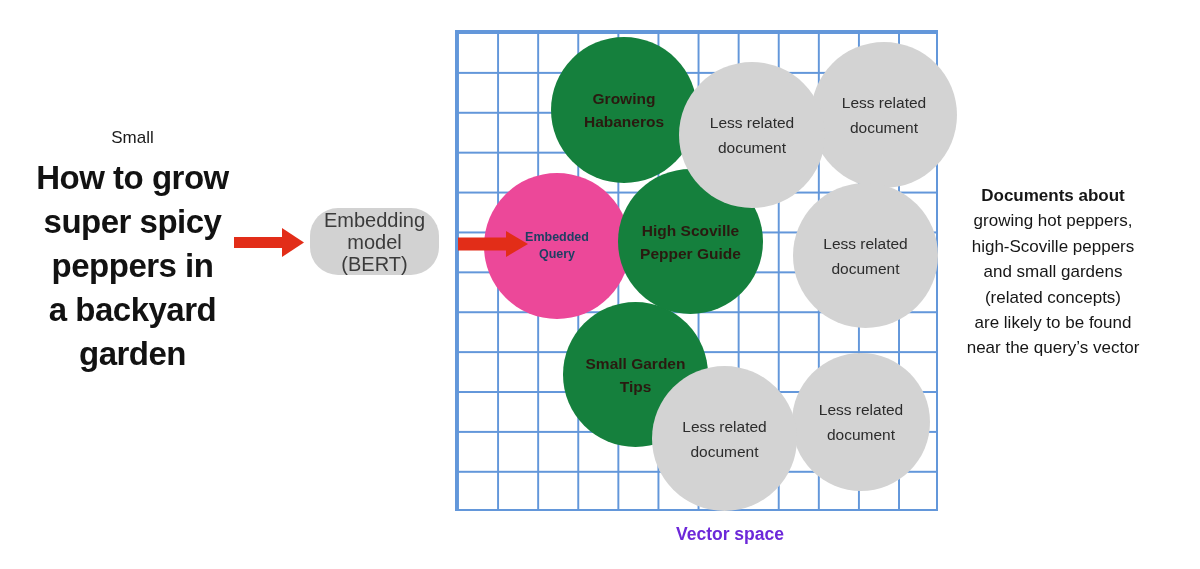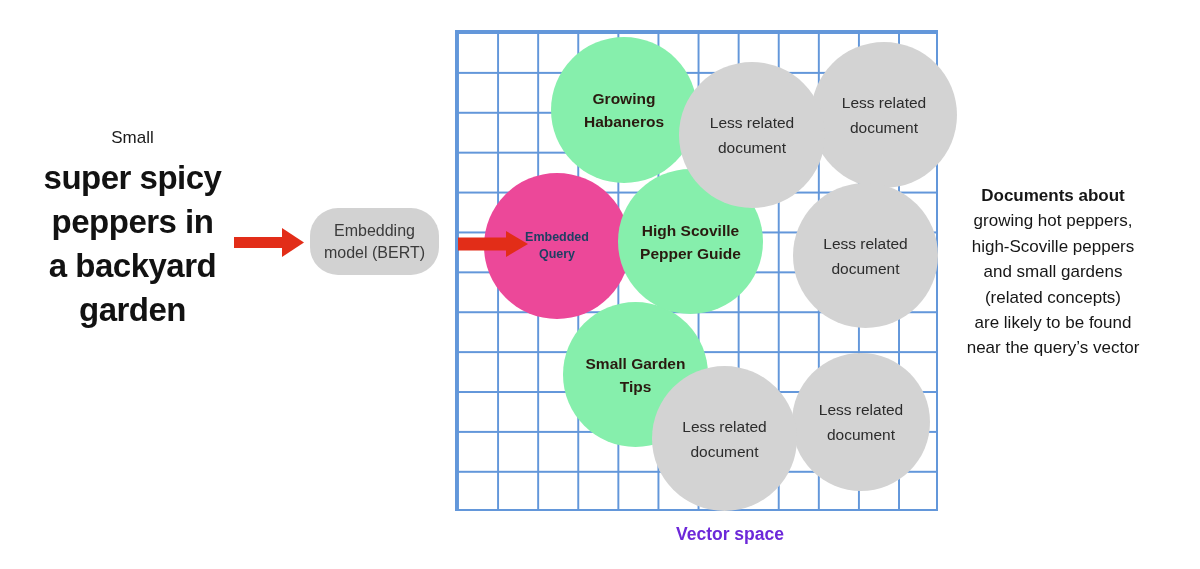--- a/index.html
+++ b/index.html
@@ -49,21 +49,21 @@
     width: 129px;
     height: 67px;
     background: #d2d2d2;
     border-radius: 28px;
     display: flex;
     align-items: center;
     justify-content: center;
     text-align: center;
   }
   .pill-label {
-    font-size: 16px;
+    font-size: 20px;
     line-height: 22px;
     color: #3b3b3b;
     width: 105px;
   }
 
   
   .grid {
     position: absolute;
     left: 455px;
     top: 30px;
@@ -79,21 +79,21 @@
   
   .circle {
     position: absolute;
     border-radius: 50%;
     display: flex;
     align-items: center;
     justify-content: center;
     text-align: center;
   }
   .circle .lbl { display: block; }
-  .circle.orange { background: #86efac; }
+  .circle.orange { background: #15803d; }
   .circle.orange .lbl {
     font-size: 15.5px; font-weight: 700; line-height: 23px; color: #2a1a10;
   }
   .circle.gray { background: #d3d3d3; }
   .circle.gray .lbl {
     font-size: 15.5px; font-weight: 500; line-height: 25px; color: #2c2c2c;
   }
   .circle.blue { background: #ec4899; }
   .circle.blue .lbl {
     font-size: 12.5px; font-weight: 600; line-height: 17px; color: #1e3f63;
@@ -142,20 +142,21 @@
     color: #6d28d9;
   }
 </style>
 </head>
 <body>
 
 <div class="canvas">
 
   <div class="query-block">
     <div class="query-label">Small</div>
+    <div class="query-line">How to grow</div>
     <div class="query-line">super spicy</div>
     <div class="query-line">peppers in</div>
     <div class="query-line">a backyard</div>
     <div class="query-line">garden</div>
   </div>
 
   <svg class="arrow arrow1" width="70" height="29" viewBox="0 0 70 29">
     <rect x="0" y="9" width="48" height="11" fill="#e22d18"></rect>
     <polygon points="48,0 70,14.5 48,29" fill="#e22d18"></polygon>
   </svg>

